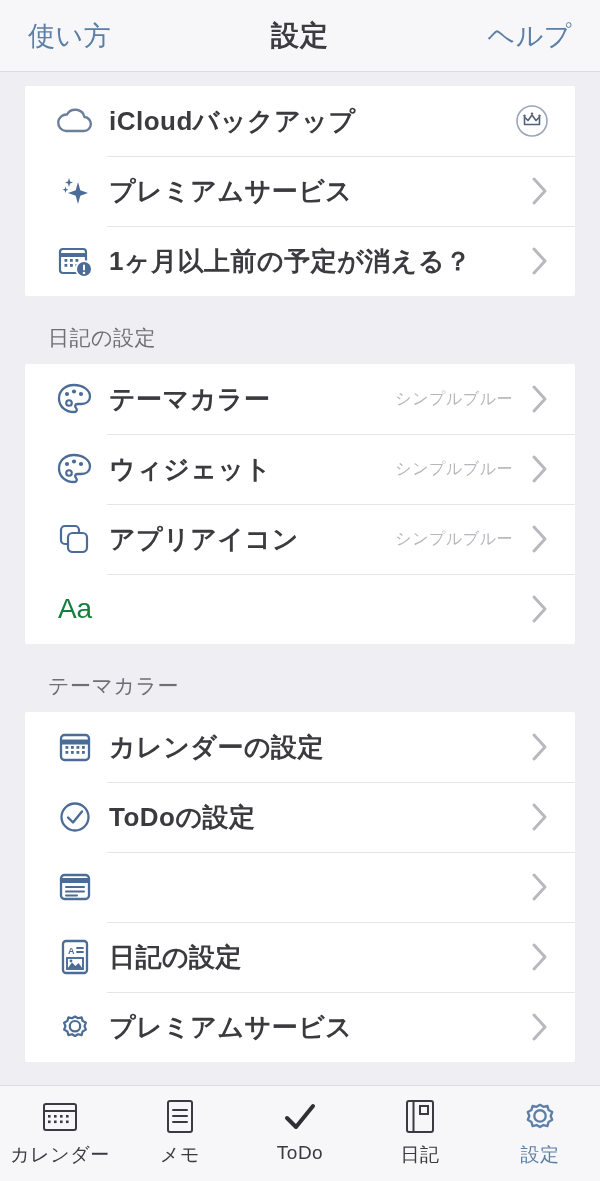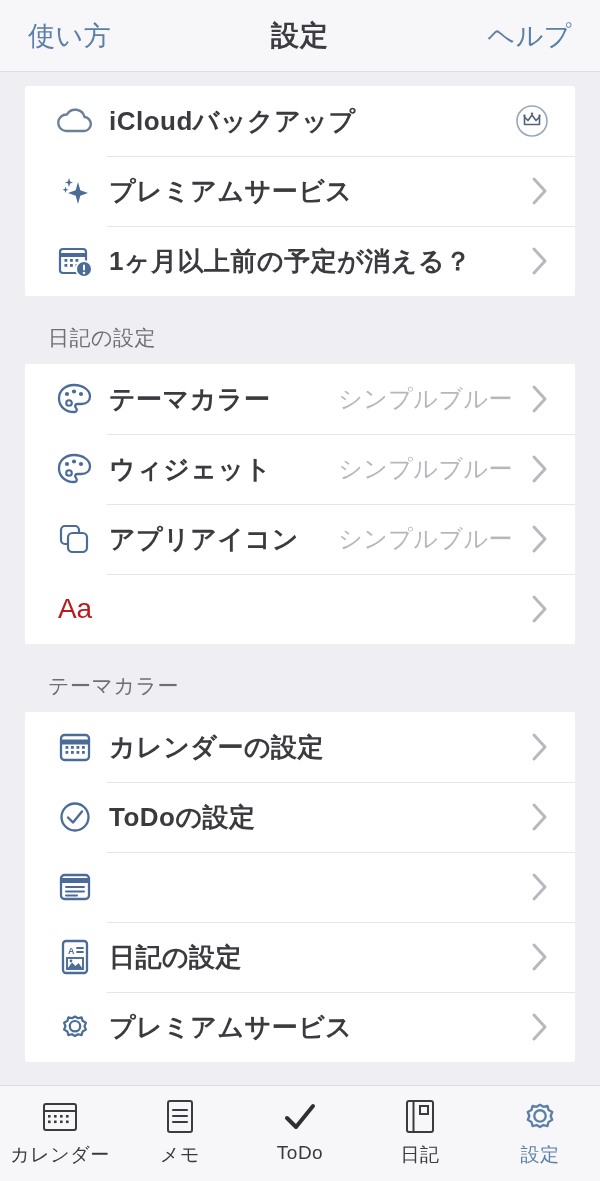--- a/index.html
+++ b/index.html
@@ -56,28 +56,28 @@
   .row-icon {
     width: 56px; min-width: 56px; height: 44px;
     display: flex; align-items: center; justify-content: center;
     margin-right: 6px;
   }
   .row-label {
     font-size: 26px; font-weight: bold; color: #3A3A3F;
     letter-spacing: .5px; white-space: nowrap;
   }
   .row-value {
-    margin-left: auto; font-size: 24px; color: #B6B6BC;
+    margin-left: auto; font-size: 16px; color: #B6B6BC;
     letter-spacing: .5px; white-space: nowrap; padding-right: 18px;
   }
   .chev { margin-left: auto; display: flex; align-items: center; }
   .row-value + .chev { margin-left: 0; }
   .chev svg { display: block; }
   .badge { margin-left: auto; display: flex; align-items: center; }
-  .aa { font-size: 28px; color: #b91c1c; font-family: "Liberation Sans", sans-serif; letter-spacing: 0; }
+  .aa { font-size: 28px; color: #15803d; font-family: "Liberation Sans", sans-serif; letter-spacing: 0; }
 
   
   .tabbar {
     position: absolute; left: 0; right: 0; bottom: 0; height: 96px;
     background: #F7F7F9;
     border-top: 1px solid #DCDCE1;
     display: flex; align-items: flex-start; justify-content: space-between;
     padding-top: 10px;
   }
   .tab { display: flex; flex-direction: column; align-items: center; width: 120px; }

